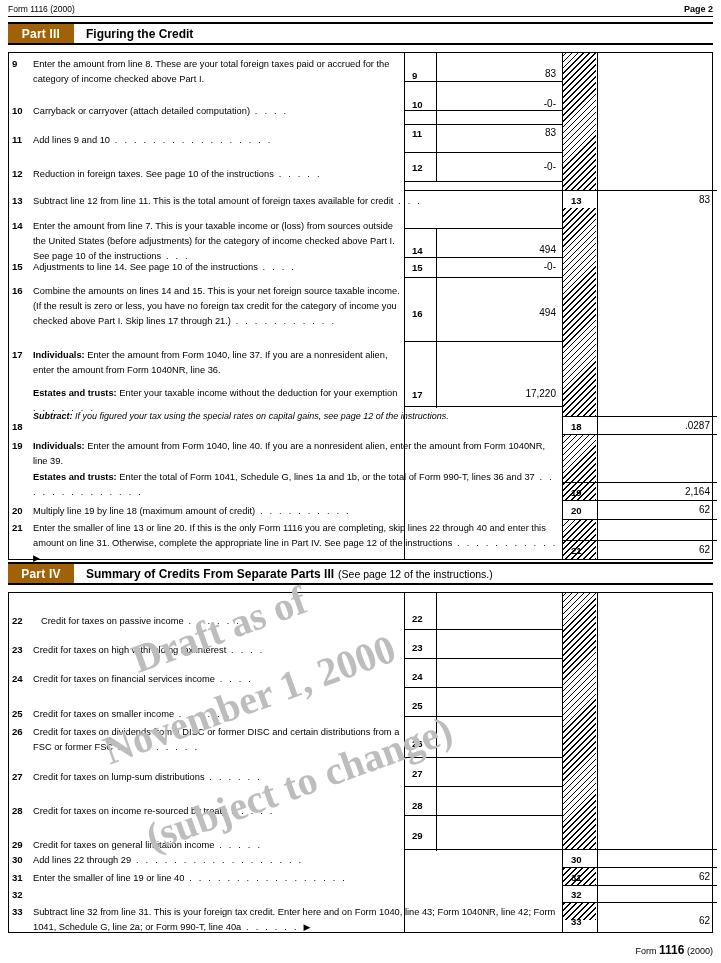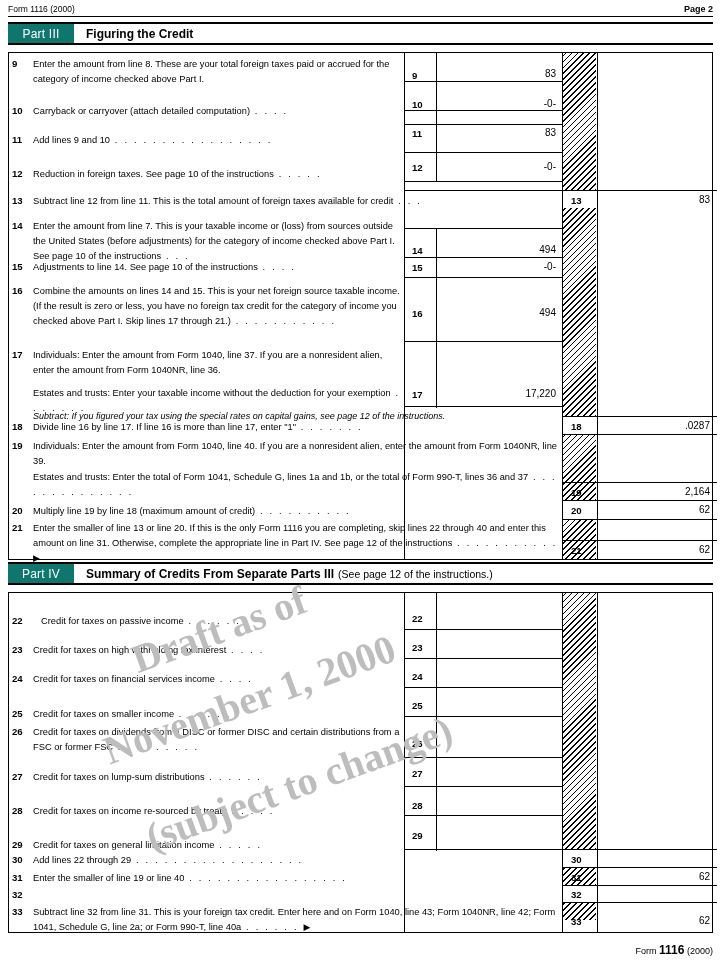--- a/index.html
+++ b/index.html
@@ -22,21 +22,21 @@
     border-top:1px solid #000;height:0;
   }
   
   .partbar{
     position:absolute;left:8px;right:8px;
     height:19px;
     border-top:2px solid #000;border-bottom:2px solid #000;
     display:flex;align-items:stretch;
   }
   .partbox{
-    background:#0f766e;color:#fff;font-weight:normal;font-size:12px;
+    background:#a16207;color:#fff;font-weight:bold;font-size:12px;
     display:flex;align-items:center;justify-content:center;
     width:66px;letter-spacing:.2px;
   }
   .parttitle{
     display:flex;align-items:center;
     font-weight:bold;font-size:12px;
     padding-left:12px;
   }
   .parttitle .thin{font-weight:normal;font-size:10.5px;padding-left:4px;}
 
@@ -58,21 +58,21 @@
     position:absolute;
     font-weight:bold;font-size:9.6px;
   }
   .val{
     position:absolute;
     font-size:10px;
     text-align:right;
     font-family:"Liberation Sans", sans-serif;
   }
   .dots{letter-spacing:2.2px;}
-  .b{font-weight:normal;}
+  .b{font-weight:bold;}
   .i{font-style:italic;}
   
   .hatch{
     position:absolute;
     background:
       repeating-linear-gradient(
         -45deg,
         #000 0px, #000 1.1px,
         #fff 1.1px, #fff 4.2px
       );
@@ -184,21 +184,20 @@
 
   <div class="num" style="left:12px;top:349px;">17</div>
   <div class="rowtext" style="left:33px;top:348px;width:368px;"><span class="b">Individuals:</span><span> Enter the amount from Form 1040, line 37. If you are a nonresident alien, enter the amount from Form 1040NR, line 36.</span></div>
   <div class="rowtext" style="left:33px;top:386px;width:368px;"><span class="b">Estates and trusts:</span><span> Enter your taxable income without the deduction for your exemption</span><span class="dots"> . . . . . . .</span></div>
   <div class="boxnum" style="left:412px;top:389px;">17</div>
   <div class="val" style="left:452px;top:388px;width:104px;">17,220</div>
 
   <div class="rowtext i" style="left:33px;top:409px;width:530px;font-size:9px;"><span class="b i">Subtract:</span><span> If you figured your tax using the special rates on capital gains, see page 12 of the instructions.</span></div>
 
   <div class="num" style="left:12px;top:421px;">18</div>
-  <div class="rowtext" style="left:33px;top:420px;width:500px;"><span>Divide line 16 by line 17. If line 16 is more than line 17, enter "1"</span><span class="dots"> . . . . . . .</span></div>
   <div class="boxnum" style="left:571px;top:421px;">18</div>
   <div class="val" style="left:605px;top:420px;width:105px;">.0287</div>
 
   <div class="num" style="left:12px;top:440px;">19</div>
   <div class="rowtext" style="left:33px;top:439px;width:528px;"><span class="b">Individuals:</span><span> Enter the amount from Form 1040, line 40. If you are a nonresident alien, enter the amount from Form 1040NR, line 39.</span></div>
   <div class="rowtext" style="left:33px;top:470px;width:528px;"><span class="b">Estates and trusts:</span><span> Enter the total of Form 1041, Schedule G, lines 1a and 1b, or the total of Form 990-T, lines 36 and 37</span><span class="dots"> . . . . . . . . . . . . . .</span></div>
   <div class="boxnum" style="left:571px;top:487px;">19</div>
   <div class="val" style="left:605px;top:486px;width:105px;">2,164</div>
 
   <div class="num" style="left:12px;top:505px;">20</div>

